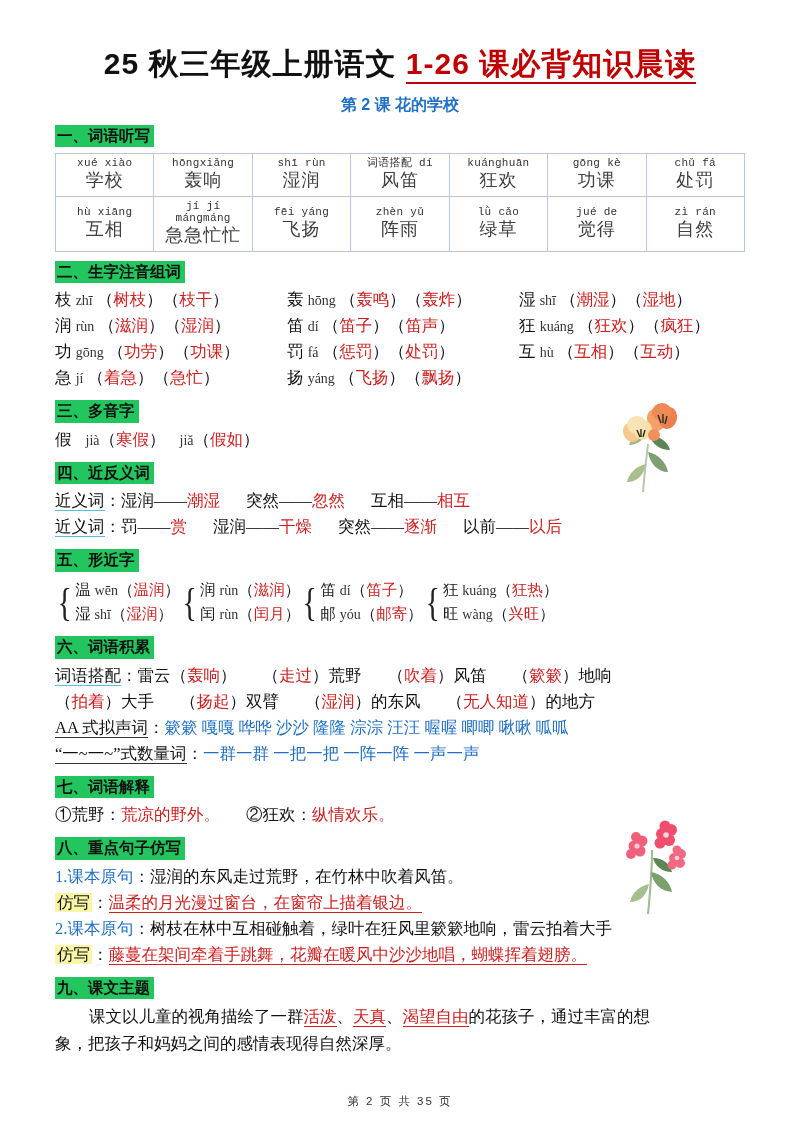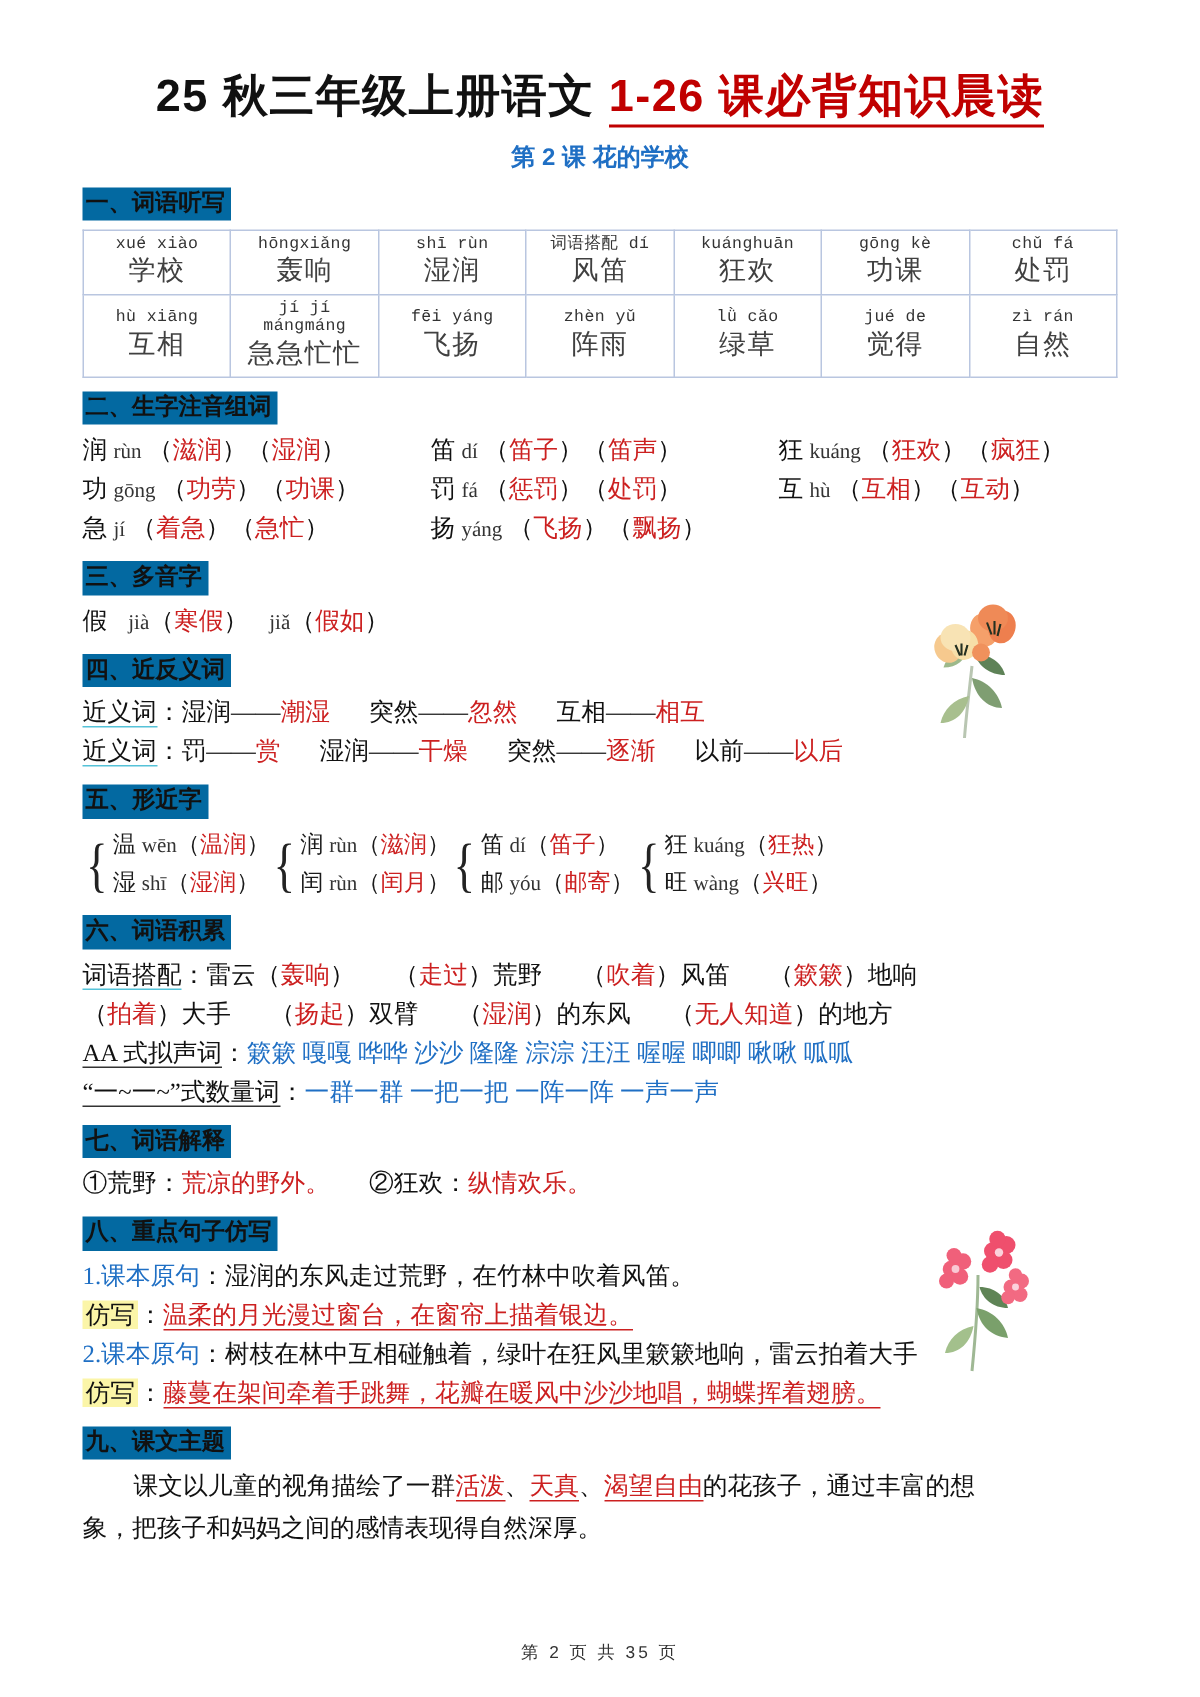--- a/index.html
+++ b/index.html
@@ -35,21 +35,21 @@
     font-size:16px;
     color:#1f6fc4;
   }
 
   
   .sec-h {
     font-family:"Liberation Sans","DejaVu Sans",sans-serif;
     font-weight:bold;
     font-size:15.5px;
     color:#111;
-    background:#0369a1;
+    background:#22c55e;
     display:inline-block;
     padding:1px 4px 2px 2px;
     margin:9px 0 4px 0;
     line-height:1.25;
   }
 
   .body-area { padding:0 55px 0 55px; }
 
   
   table.words { border-collapse:collapse; width:690px; margin:2px 0 0 0; table-layout:fixed; }
@@ -204,20 +204,25 @@
               <span class="py">zì rán</span>
               <span class="wd">自然</span>
             </td>
           </tr>
         </tbody>
     </table>
 
     
     <div class="sec-h">二、生字注音组词</div>
     <div id="newchar-body">
+        <div class="row grid3">
+          <div class="c1"><span class="">枝</span> <span class="gray-py">zhī</span> （<span class="red">树枝</span>）（<span class="red">枝干</span>）</div>
+          <div class="c2"><span class="">轰</span> <span class="gray-py">hōng</span> （<span class="red">轰鸣</span>）（<span class="red">轰炸</span>）</div>
+          <div class="c3"><span class="">湿</span> <span class="gray-py">shī</span> （<span class="red">潮湿</span>）（<span class="red">湿地</span>）</div>
+        </div>
         <div class="row grid3">
           <div class="c1"><span class="">润</span> <span class="gray-py">rùn</span> （<span class="red">滋润</span>）（<span class="red">湿润</span>）</div>
           <div class="c2"><span class="">笛</span> <span class="gray-py">dí</span> （<span class="red">笛子</span>）（<span class="red">笛声</span>）</div>
           <div class="c3"><span class="">狂</span> <span class="gray-py">kuáng</span> （<span class="red">狂欢</span>）（<span class="red">疯狂</span>）</div>
         </div>
         <div class="row grid3">
           <div class="c1"><span class="">功</span> <span class="gray-py">gōng</span> （<span class="red">功劳</span>）（<span class="red">功课</span>）</div>
           <div class="c2"><span class="">罚</span> <span class="gray-py">fá</span> （<span class="red">惩罚</span>）（<span class="red">处罚</span>）</div>
           <div class="c3"><span class="">互</span> <span class="gray-py">hù</span> （<span class="red">互相</span>）（<span class="red">互动</span>）</div>
         </div>

